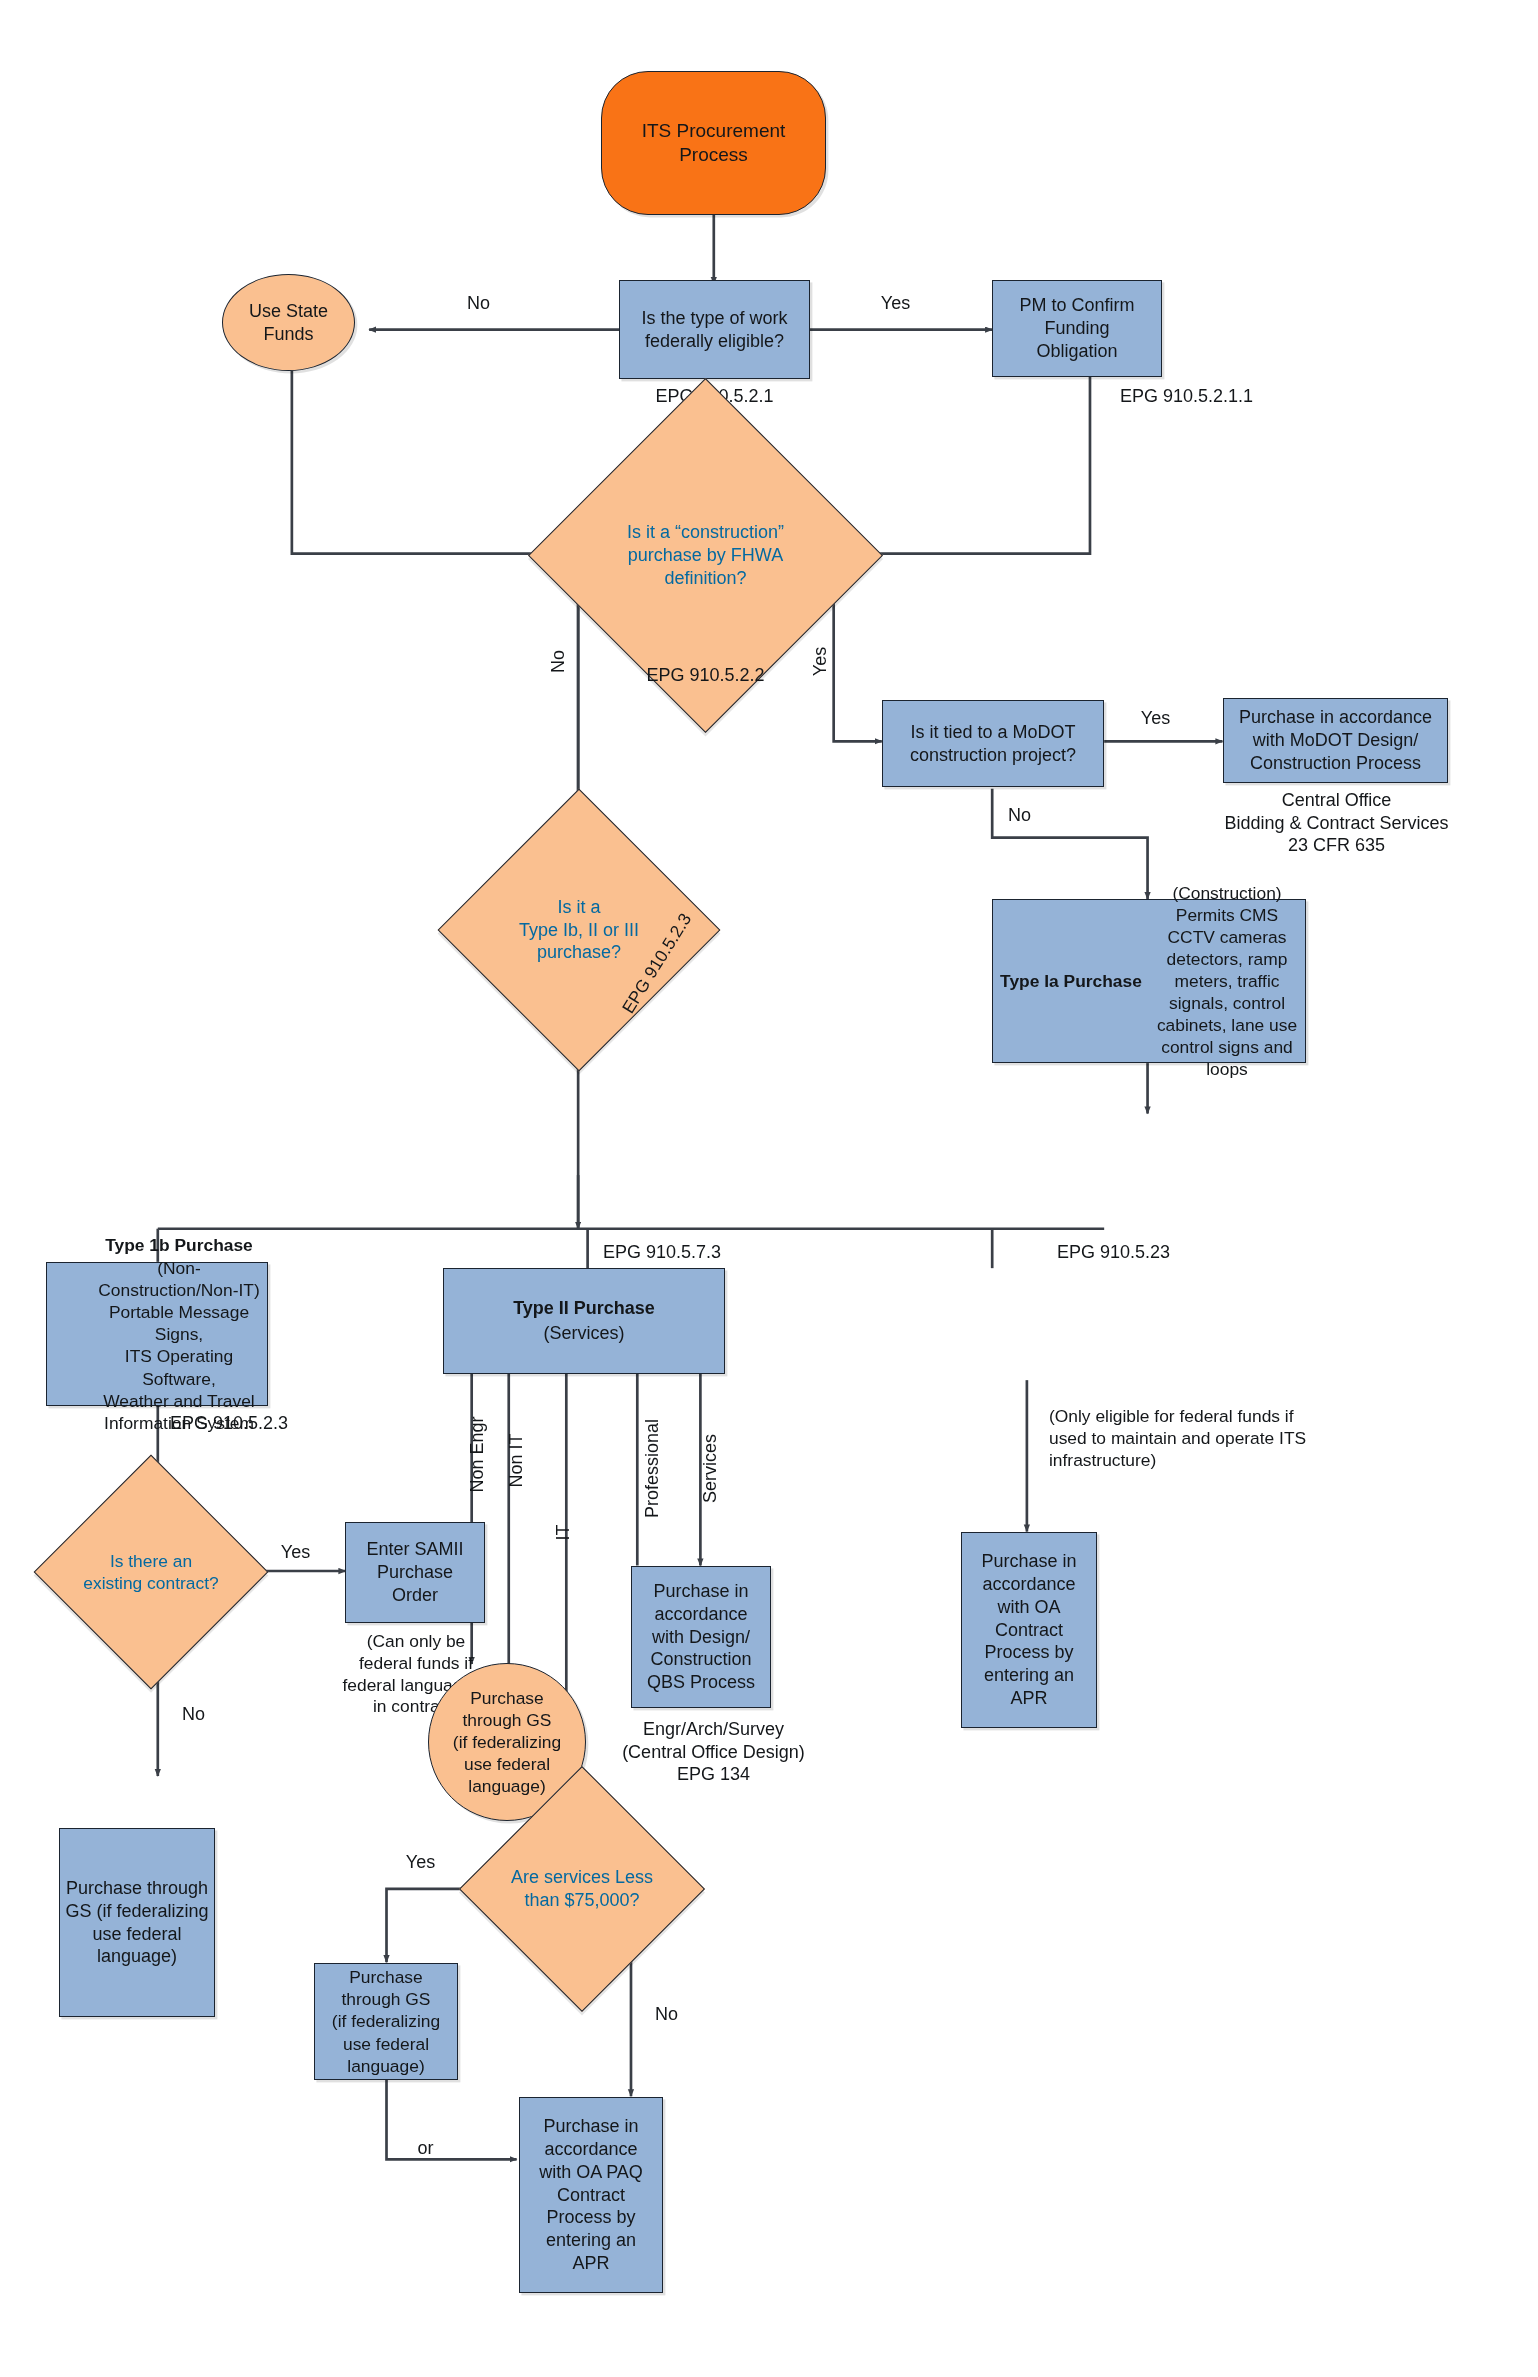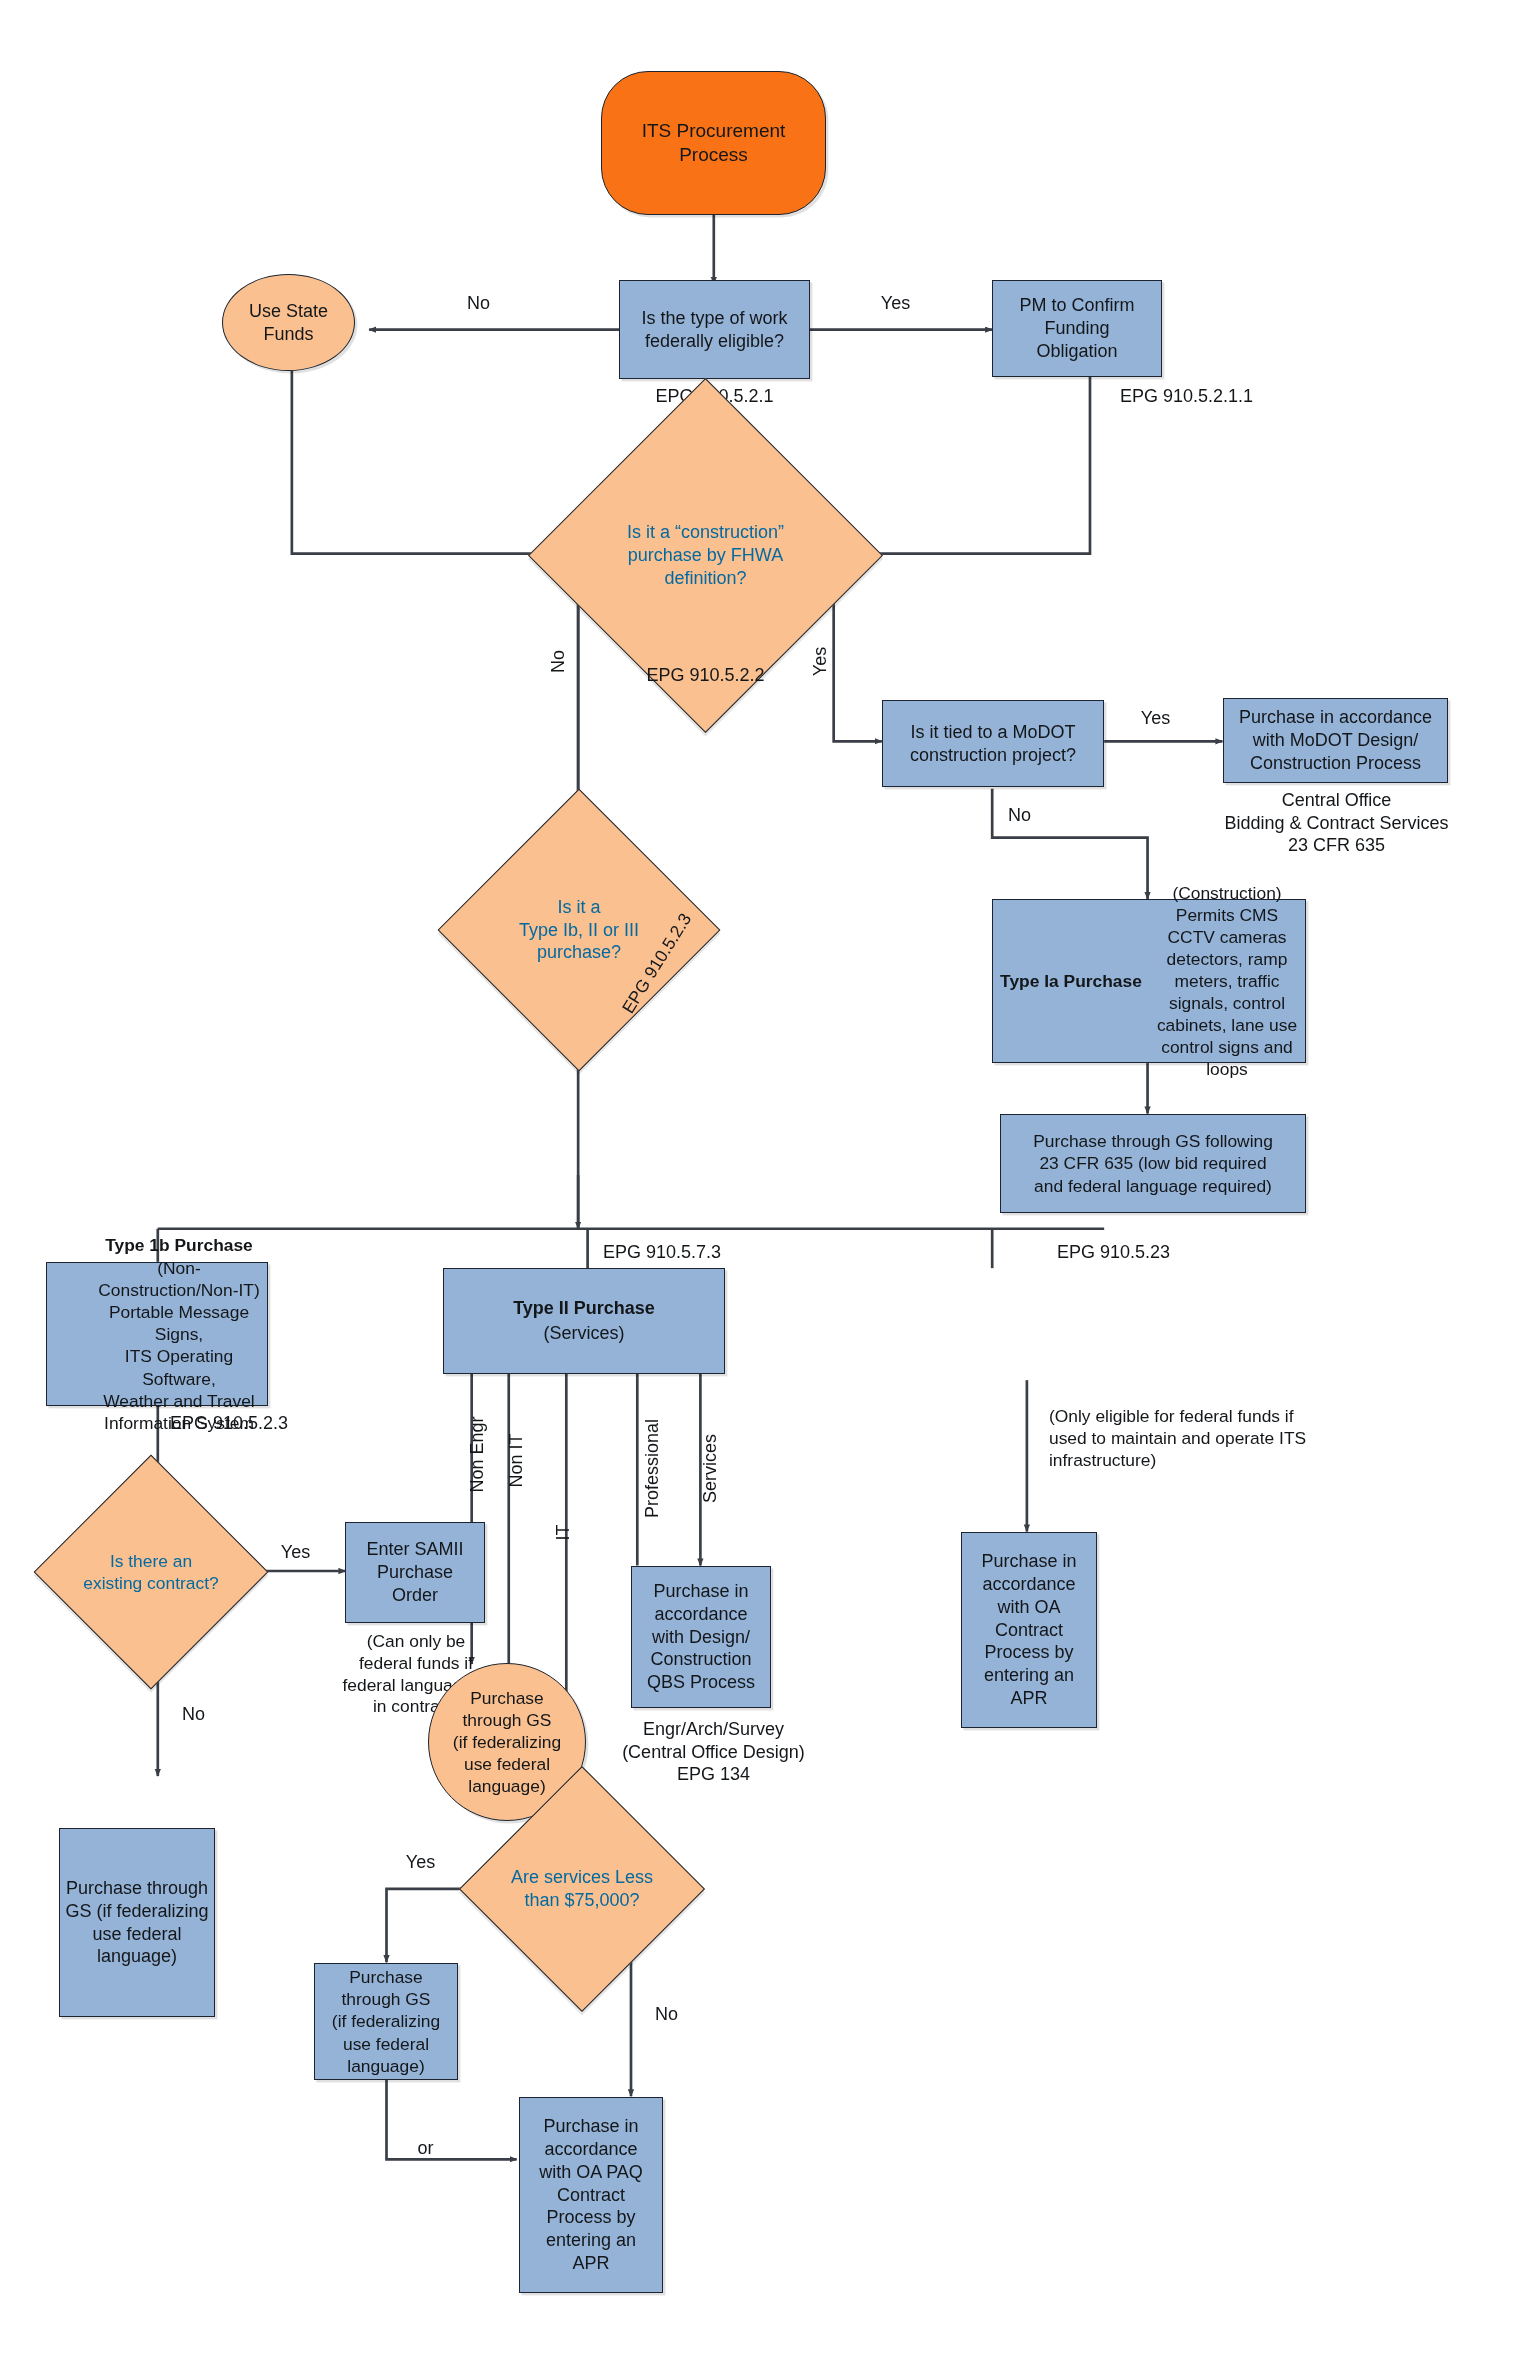--- a/index.html
+++ b/index.html
@@ -207,25 +207,20 @@
 
   <div class="node bx" style="left:992px; top:899px; width:314px; height:164px; font-size:17.4px; flex-direction:row;">
     <div class="inner bold" style="margin-bottom:0.8px;">Type Ia Purchase</div>
     <div class="inner" style="white-space:pre-line;">(Construction)
 Permits CMS CCTV cameras
 detectors, ramp meters, traffic
 signals, control cabinets, lane use
 control signs and loops</div>
   </div>
 
-  <div class="node bx" style="left:1000px; top:1114px; width:306px; height:99px; font-size:17.4px; white-space:pre-line;">
-    <div class="inner">Purchase through GS following
-23 CFR 635 (low bid required
-and federal language required)</div>
-  </div>
 
   <div class="dia-wrap" style="left:479px; top:830px; width:200px; height:200px;">
     <div class="dia-shape"></div>
     <div class="dia-label" style="font-size:18px; white-space:pre-line;">
       <div style="width:197px;">Is it a
 Type Ib, II or III
 purchase?</div>
     </div>
   </div>
   <div class="edge-label rot-diag" style="left:582px; top:953px; width:150px; font-size:17.4px;">EPG 910.5.2.3</div>

